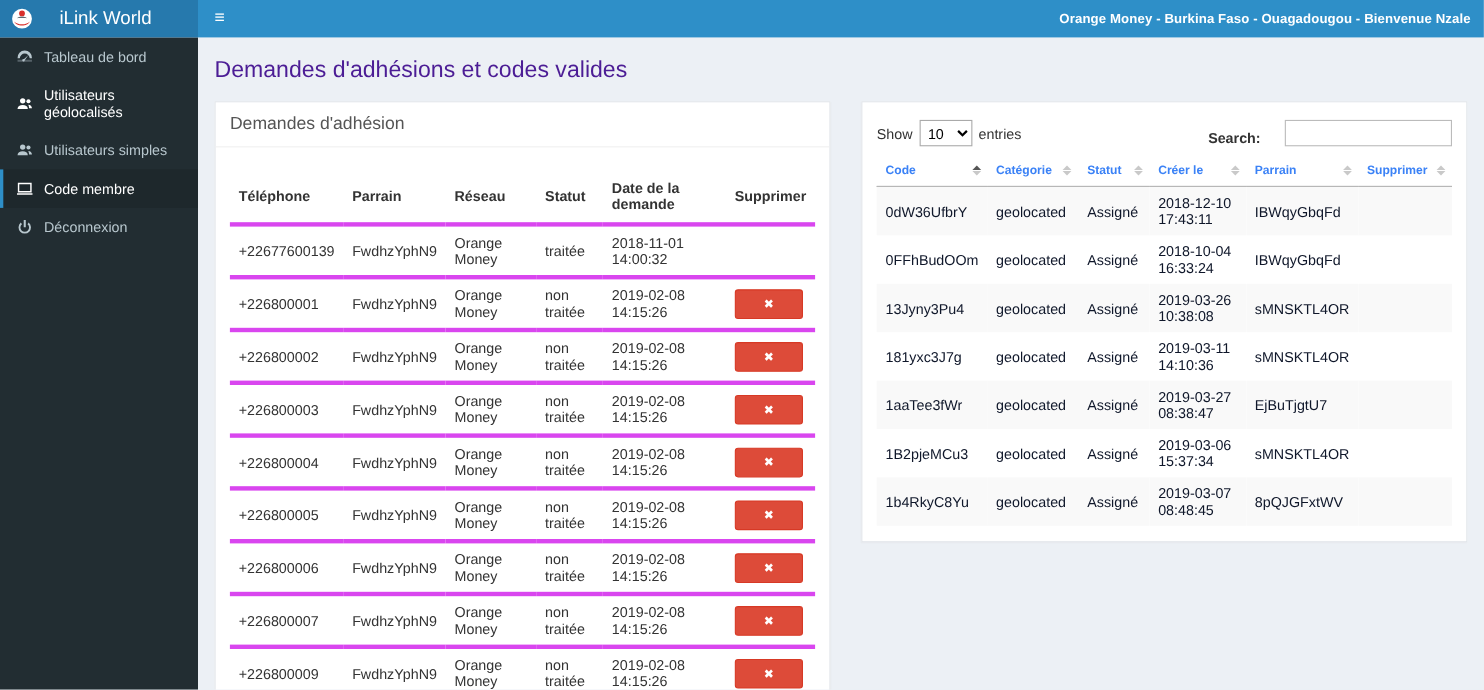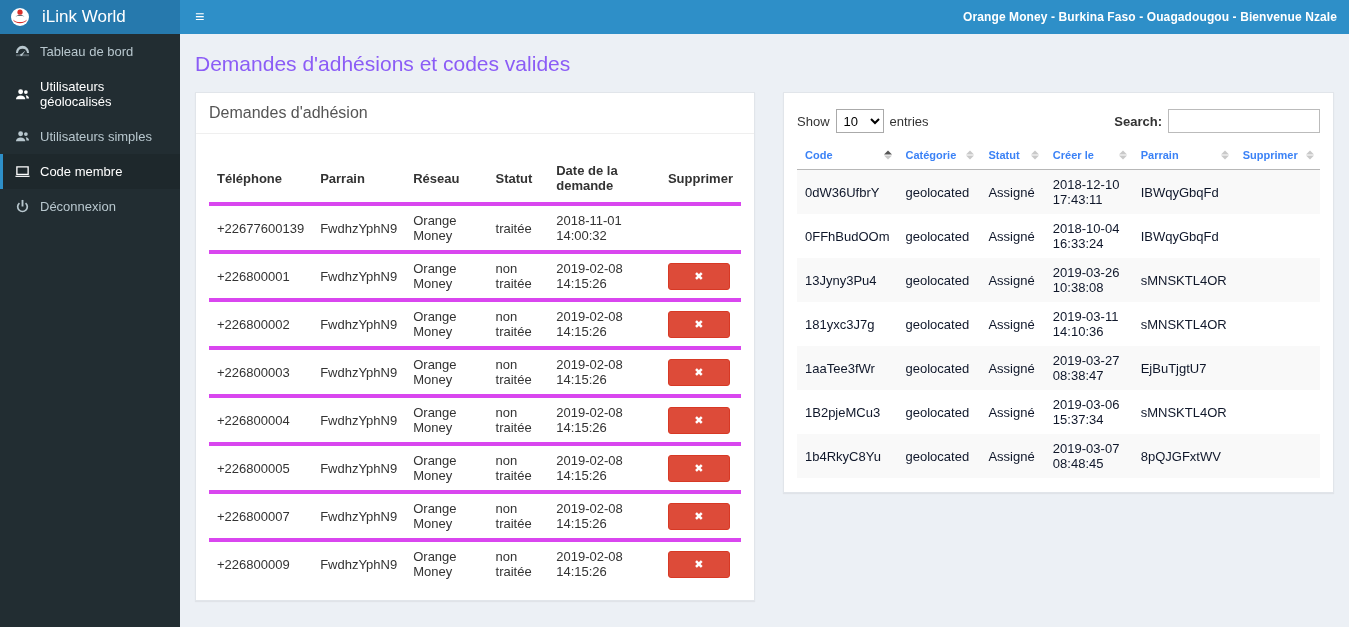--- a/index.html
+++ b/index.html
@@ -11,37 +11,37 @@
     --content-bg:#ecf0f5;
     --danger:#dd4b39;
     --danger-border:#d73925;
   }
   *{box-sizing:border-box;margin:0;padding:0;}
   html,body{width:1349px;height:627px;overflow:hidden;}
   body{font-family:"Liberation Sans","DejaVu Sans",sans-serif;font-size:13px;color:#333;background:var(--content-bg);position:relative;}
 
   
   .header{position:absolute;top:0;left:0;right:0;height:34px;display:flex;z-index:20;}
-  .logo{width:180px;background:var(--blue-dark);color:#fff;display:flex;align-items:center;gap:12px;padding:0 10px;font-size:17px;font-weight:500;white-space:nowrap;text-align:right;}
+  .logo{width:180px;background:var(--blue-dark);color:#fff;display:flex;align-items:center;gap:24px;padding:0 10px;font-size:17px;font-weight:500;white-space:nowrap;text-align:right;}
   .logo svg{width:20px;height:20px;flex:none;}
   .navbar{flex:1;background:var(--blue);display:flex;align-items:center;justify-content:space-between;color:#fff;}
   .hamburger{height:100%;display:flex;align-items:center;padding:0 15px;font-size:16px;cursor:pointer;}
   .navbar-right{padding:0 12px;font-weight:bold;font-size:12px;letter-spacing:.1px;}
 
   
   .sidebar{position:absolute;top:34px;left:0;bottom:0;width:180px;background:var(--sidebar-bg);z-index:10;}
   .sidebar-item{display:flex;align-items:center;gap:10px;padding:10px 12px;color:var(--sidebar-fg);font-size:13px;cursor:pointer;border-left:3px solid transparent;}
   .sidebar-item.highlight{color:#fff;}
   .sidebar-item.selected{color:#fff;background:var(--sidebar-bg-active);border-left-color:var(--blue);}
   .s-icon{width:15px;height:15px;display:inline-flex;flex:none;}
   .s-icon svg{width:15px;height:15px;fill:currentColor;}
 
   
   .main{position:absolute;top:34px;left:180px;right:0;bottom:0;padding:12px 15px;background:var(--content-bg);overflow:hidden;}
-  .page-title{font-size:21px;font-weight:500;color:#8b5cf6;margin:6px 0 16px;}
+  .page-title{font-size:21px;font-weight:500;color:#4c1d95;margin:6px 0 16px;}
   .panels{display:flex;gap:28px;align-items:flex-start;}
   .panel{background:#fff;border:1px solid #e1e5ea;box-shadow:0 1px 1px rgba(0,0,0,.05);}
   .panel-left{width:560px;flex:none;}
   .panel-right{flex:1;}
   .panel-heading{padding:11px 13px;font-size:16px;color:#555;border-bottom:1px solid #efefef;}
   .panel-body{padding:6px 13px 14px;}
 
   
   table{width:100%;border-collapse:collapse;}
   .adh-table{margin-top:14px;}
@@ -49,21 +49,21 @@
   .adh-table td{padding:7px 8px;border-top:4px solid #d946ef;vertical-align:middle;}
   .adh-table th:nth-child(1){width:82px;} .adh-table th:nth-child(2){width:84px;}
   .adh-table th:nth-child(3){width:96px;} .adh-table th:nth-child(4){width:66px;}
   .adh-table th:nth-child(5){width:138px;margin-left:30px;} .adh-table th:nth-child(6){width:70px;}
   .btn-delete{background:var(--danger);border:1px solid var(--danger-border);color:#fff;width:62px;height:27px;border-radius:3px;font-size:11px;cursor:pointer;display:flex;align-items:center;justify-content:center;font-family:inherit;}
 
   
   .table-controls{display:flex;justify-content:space-between;align-items:center;margin:10px 0 8px;}
   .length{display:flex;align-items:center;gap:6px;color:#333;}
   .length select{font-family:inherit;font-size:13px;border:1px solid #aaa;padding:0 3px;min-width:48px;height:24px;background:#fff;}
-  .search{display:flex;align-items:center;gap:6px;}
+  .search{display:flex;align-items:flex-end;gap:22px;}
   .search label{font-weight:bold;}
   .search input{width:152px;height:24px;border:1px solid #bbb;padding:2px 6px;font-family:inherit;font-size:13px;background:#fff;}
 
   .codes-table th{text-align:left;font-weight:bold;font-size:11px;padding:8px 22px 8px 8px;border-bottom:1px solid #b7b7b7;position:relative;cursor:pointer;color:#3b82f6;}
   .codes-table td{padding:7px 8px;color:#0f172a;}
   .codes-table tbody tr:nth-child(odd){background:#f9f9f9;}
   .codes-table th:nth-child(1){width:96px;} .codes-table th:nth-child(2){width:88px;}
   .codes-table th:nth-child(3){width:70px;} .codes-table th:nth-child(4){width:140px;}
   .codes-table th:nth-child(5){width:80px;} .codes-table th:nth-child(6){width:86px;}
   .sort{position:absolute;right:6px;top:50%;transform:translateY(-50%);display:flex;flex-direction:column;gap:1px;}
@@ -217,20 +217,30 @@
                 <td>+226800005</td>
                 <td>FwdhzYphN9</td>
                 <td>Orange Money</td>
                 <td>non traitée</td>
                 <td>2019-02-08 14:15:26</td>
                 <td>
                   <button class="btn-delete">✖</button>
                 </td>
               </tr>
               <tr>
+                <td>+226800006</td>
+                <td>FwdhzYphN9</td>
+                <td>Orange Money</td>
+                <td>non traitée</td>
+                <td>2019-02-08 14:15:26</td>
+                <td>
+                  <button class="btn-delete">✖</button>
+                </td>
+              </tr>
+              <tr>
                 <td>+226800007</td>
                 <td>FwdhzYphN9</td>
                 <td>Orange Money</td>
                 <td>non traitée</td>
                 <td>2019-02-08 14:15:26</td>
                 <td>
                   <button class="btn-delete">✖</button>
                 </td>
               </tr>
               <tr>

